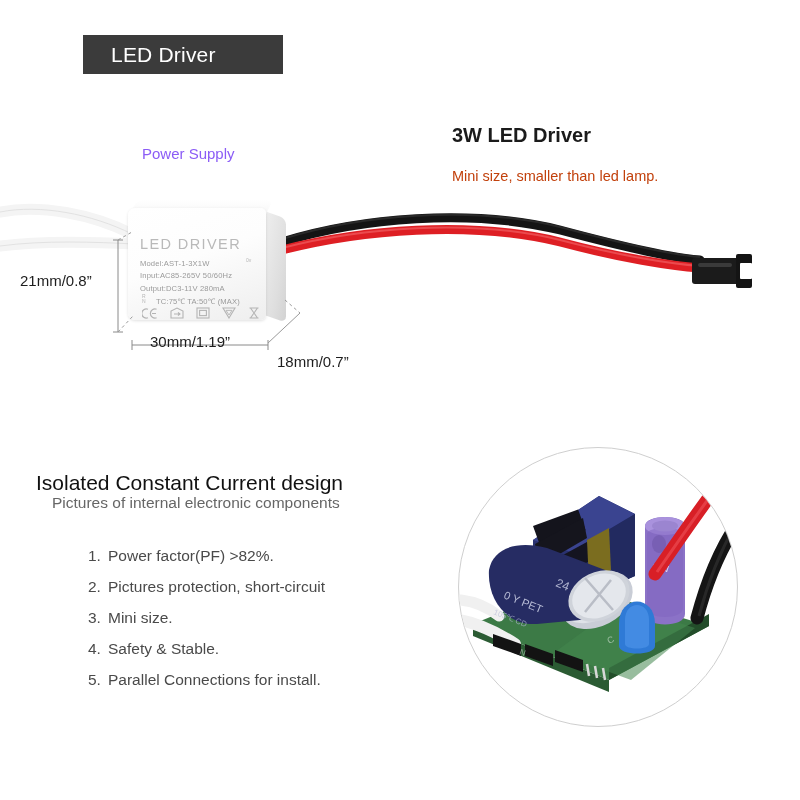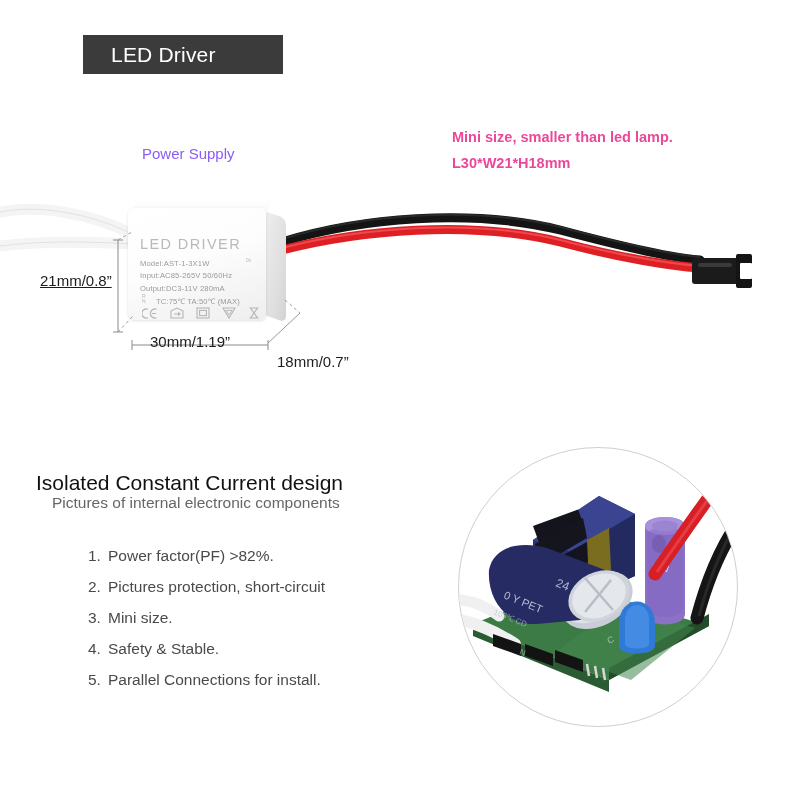--- a/index.html
+++ b/index.html
@@ -43,23 +43,22 @@
     width: 330px;
   }
   .hero-title {
     font-size: 20px;
     font-weight: bold;
     color: #1b1b1b;
     margin-bottom: 16px;
   }
   .hero-line {
     font-size: 14.5px;
-    color: #ec4899;
+    color: #c2410c;
     line-height: 26px;
-    font-weight: bold;
   }
 
   
   .ps-caption {
     position: absolute;
     left: 142px;
     top: 145px;
     font-size: 15px;
     color: #8b5cf6;
   }
@@ -195,21 +194,21 @@
     border-radius: 2px;
   }
 
   
   .dim-text {
     position: absolute;
     font-size: 15px;
     color: #1d1d1d;
     white-space: nowrap;
   }
-  .dim-21 { left: 40px;  top: 272px; text-decoration: underline; }
+  .dim-21 { left: 20px;  top: 272px; }
   .dim-30 { left: 150px; top: 333px; }
   .dim-18 { left: 277px; top: 315px; margin-top: 38px; }
 
   
   .sec-title {
     position: absolute;
     left: 36px;
     top: 462px;
     font-size: 21px;
     font-weight: normal;
@@ -259,22 +258,22 @@
   .pcb-inner { position: absolute; inset: 0; }
 </style>
 </head>
 <body>
 
 <div class="badge">
   <span class="badge-label">LED Driver</span>
 </div>
 
 <div class="hero">
+  <div class="hero-title">3W LED Driver</div>
   <div class="hero-line">Mini size, smaller than led lamp.</div>
-  <div class="hero-line">L30*W21*H18mm</div>
 </div>
 
 <div class="ps-caption">Power Supply</div>
 
 <div class="stage">
 
   <svg width="800" height="200" style="position:absolute;left:0;top:0;">
 
     <path d="M0,52 C40,44 92,54 132,74" stroke="#f4f4f4" stroke-width="11" fill="none" stroke-linecap="round"></path>
     <path d="M0,52 C40,44 92,54 132,74" stroke="#e2e2e2" stroke-width="1" fill="none"></path>

